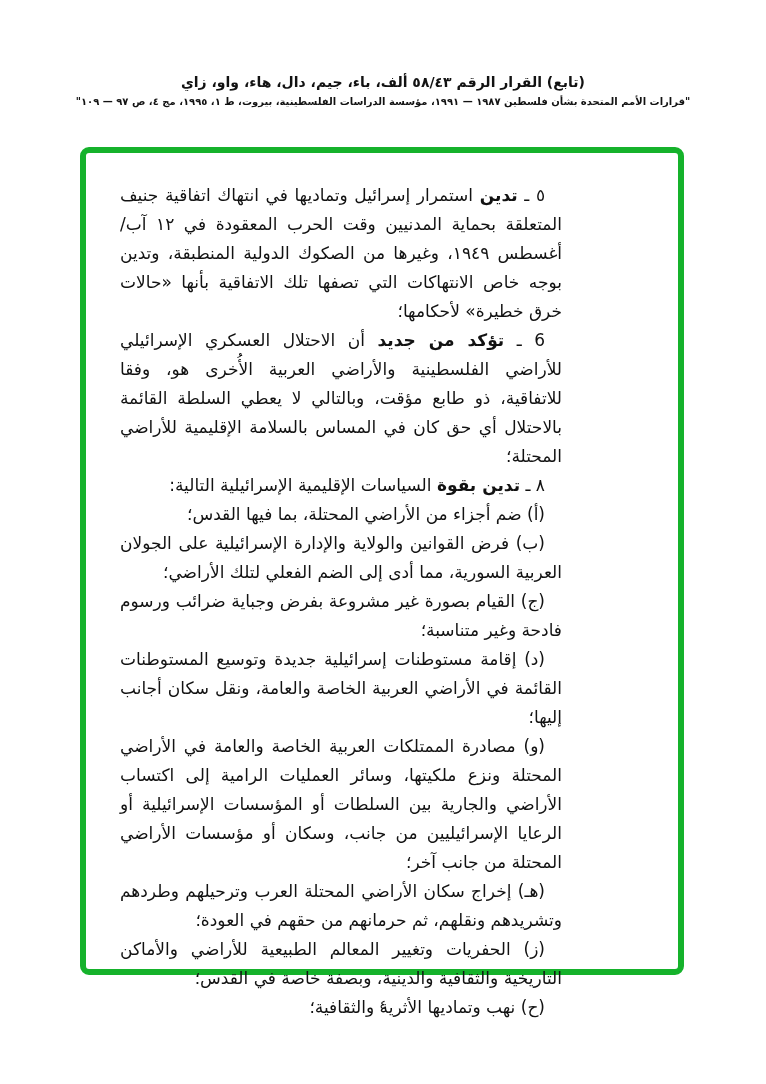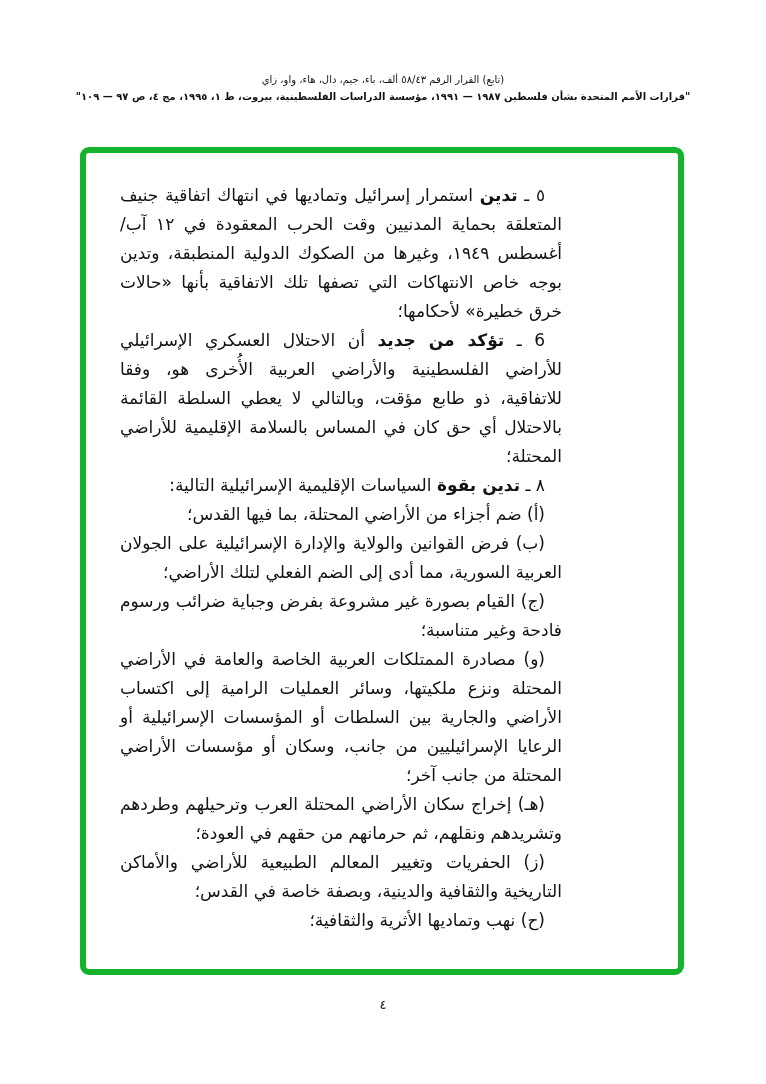--- a/index.html
+++ b/index.html
@@ -14,22 +14,22 @@
 
   
   .header {
     position: absolute;
     top: 74px; left: 0;
     width: 766px;
     direction: rtl;
     text-align: center;
   }
   .doc-title {
-    font-size: 10px;
-    font-weight: normal;
+    font-size: 14px;
+    font-weight: bold;
     margin: 0;
     letter-spacing: 0.2px;
   }
   .doc-subtitle {
     font-size: 10px;
     font-weight: bold;
     margin: 6px 0 0 0;
     white-space: nowrap;
   }
 
@@ -79,19 +79,20 @@
 
 <div class="res-frame" style="border-color: rgb(21, 178, 43);"></div>
 
 <div class="res-text">
   <p><span>٥ ـ</span> <span class="lead-bold">تدين</span> <span>استمرار إسرائيل وتماديها في انتهاك اتفاقية جنيف المتعلقة بحماية المدنيين وقت الحرب المعقودة في ١٢ آب/ أغسطس ١٩٤٩، وغيرها من الصكوك الدولية المنطبقة، وتدين بوجه خاص الانتهاكات التي تصفها تلك الاتفاقية بأنها «حالات خرق خطيرة» لأحكامها؛</span></p>
   <p><span>6 ـ</span> <span class="lead-bold">تؤكد من جديد</span> <span>أن الاحتلال العسكري الإسرائيلي للأراضي الفلسطينية والأراضي العربية الأُخرى هو، وفقا للاتفاقية، ذو طابع مؤقت، وبالتالي لا يعطي السلطة القائمة بالاحتلال أي حق كان في المساس بالسلامة الإقليمية للأراضي المحتلة؛</span></p>
   <p><span>٨ ـ</span> <span class="lead-bold">تدين بقوة</span> <span>السياسات الإقليمية الإسرائيلية التالية:</span></p>
   <p><span>(أ)</span> <span>ضم أجزاء من الأراضي المحتلة، بما فيها القدس؛</span></p>
   <p><span>(ب)</span> <span>فرض القوانين والولاية والإدارة الإسرائيلية على الجولان العربية السورية، مما أدى إلى الضم الفعلي لتلك الأراضي؛</span></p>
   <p><span>(ج)</span> <span>القيام بصورة غير مشروعة بفرض وجباية ضرائب ورسوم فادحة وغير متناسبة؛</span></p>
+  <p><span>(د)</span> <span>إقامة مستوطنات إسرائيلية جديدة وتوسيع المستوطنات القائمة في الأراضي العربية الخاصة والعامة، ونقل سكان أجانب إليها؛</span></p>
   <p><span>(و)</span> <span>مصادرة الممتلكات العربية الخاصة والعامة في الأراضي المحتلة ونزع ملكيتها، وسائر العمليات الرامية إلى اكتساب الأراضي والجارية بين السلطات أو المؤسسات الإسرائيلية أو الرعايا الإسرائيليين من جانب، وسكان أو مؤسسات الأراضي المحتلة من جانب آخر؛</span></p>
   <p><span>(هـ)</span> <span>إخراج سكان الأراضي المحتلة العرب وترحيلهم وطردهم وتشريدهم ونقلهم، ثم حرمانهم من حقهم في العودة؛</span></p>
   <p><span>(ز)</span> <span>الحفريات وتغيير المعالم الطبيعية للأراضي والأماكن التاريخية والثقافية والدينية، وبصفة خاصة في القدس؛</span></p>
   <p><span>(ح)</span> <span>نهب وتماديها الأثرية والثقافية؛</span></p>
 </div>
 
 <div class="page-number">٤</div>
 
 </body></html>

